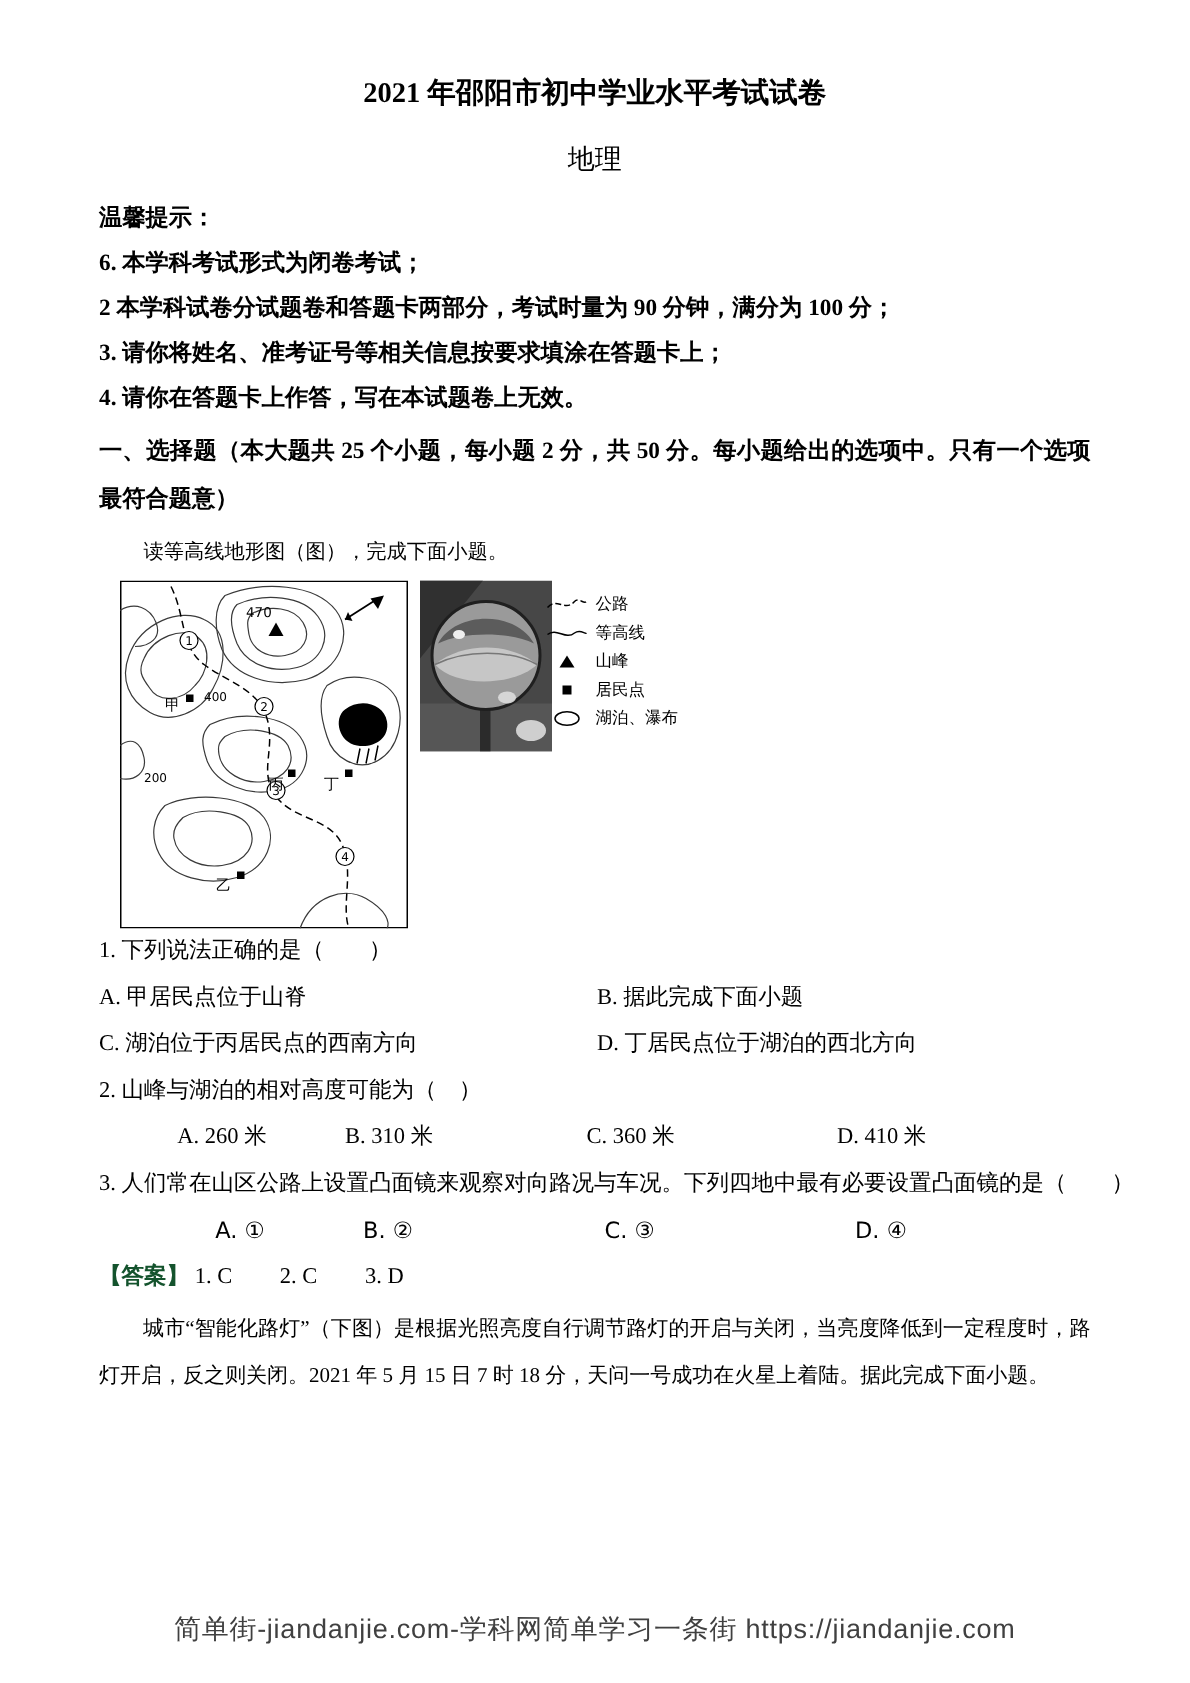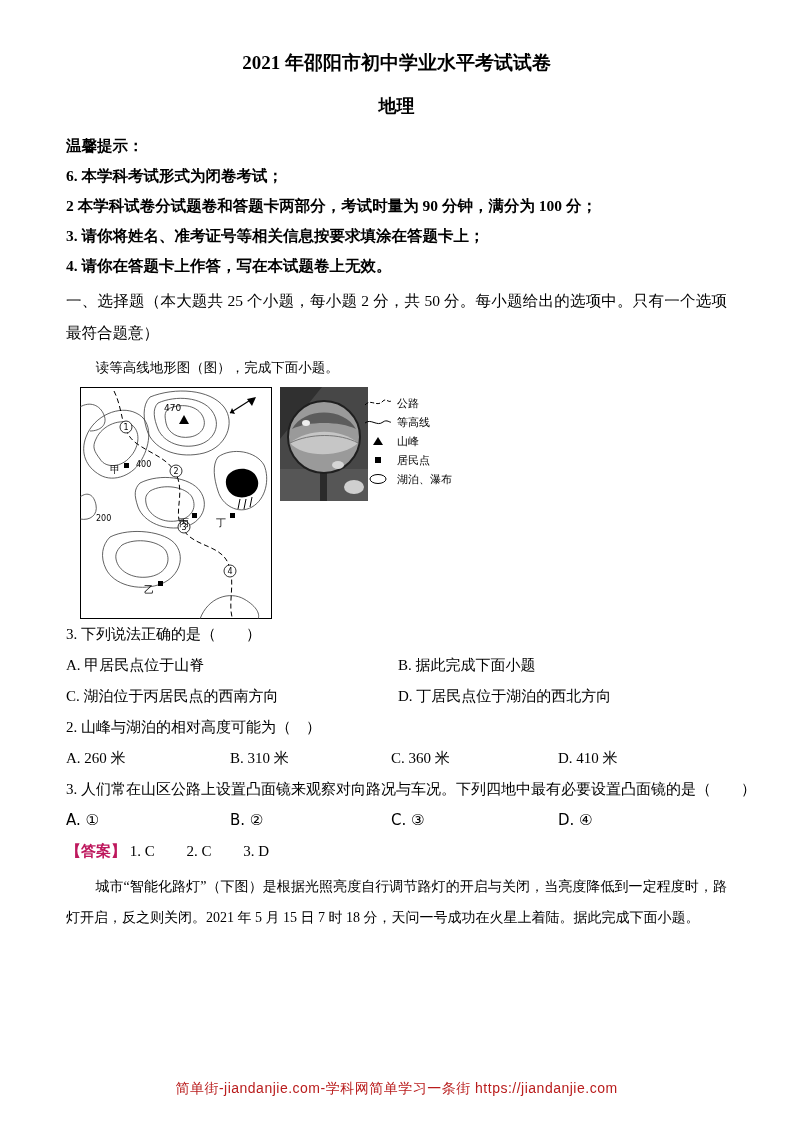--- a/index.html
+++ b/index.html
@@ -3,44 +3,44 @@
 <meta charset="utf-8">
 <style>
   * { margin:0; padding:0; box-sizing:border-box; }
   html,body { background:#ffffff; }
   body {
     width:793px; height:1122px; position:relative; overflow:hidden;
     font-family:"Liberation Serif","DejaVu Serif",serif; color:#000;
   }
   .page { padding:50px 66px 0 66px; }
   .title { text-align:center; font-size:19px; font-weight:bold; line-height:26px; }
-  .subject { text-align:center; font-size:18px; font-weight:bold; line-height:25px; margin-top:18px; }
+  .subject { text-align:center; font-size:18px; font-weight:normal; line-height:25px; margin-top:18px; }
   .notice-label { font-weight:bold; font-size:15.5px; line-height:30px; margin-top:12px; }
   .notice-item { font-weight:bold; font-size:15.5px; line-height:30px; }
-  .section-heading { font-weight:normal; font-size:15.5px; line-height:32px; margin-top:4px; text-align:justify; }
+  .section-heading { font-weight:bold; font-size:15.5px; line-height:32px; margin-top:4px; text-align:justify; }
   .intro { font-size:13.5px; line-height:26px; margin-top:6px; text-indent:2.2em; }
   .figure-row { display:flex; margin-top:6px; margin-left:14px; }
   .contour-map { flex:0 0 auto; }
   .fig-right { margin-left:8px; display:flex; flex-direction:row; }
   .legend { margin-top:6px; margin-left:-4px; }
   .legend-row { display:flex; align-items:center; height:19px; }
   .legend-row svg { flex:0 0 auto; margin-right:5px; }
   .legend-row span { font-size:11px; line-height:14px; }
   .q { font-size:15px; line-height:31px; white-space:nowrap; }
   .opt-row { display:flex; font-size:15px; line-height:31px; }
   .opt.half { width:332px; }
-  .opt.c1 { width:164px; } .opt.c2 { width:161px; } .opt.c3 { width:167px; }
+  .opt.c1 { width:164px;text-align:center; } .opt.c2 { width:161px; } .opt.c3 { width:167px; }
   .answer-line { font-size:15px; line-height:31px; }
-  .answer-label { color:#be185d; font-weight:bold; }
+  .answer-label { color:#14532d; font-weight:bold; }
   .answer-item { margin-right:28px; }
   .passage { font-size:14px; line-height:31px; margin-top:4px; text-indent:2.1em; text-align:justify; }
   .footer { position:absolute; left:0; right:0; bottom:24px; text-align:center;
-            font-size:14px; color:#b91c1c; letter-spacing:0.5px;
+            font-size:18px; color:#404040; letter-spacing:0.5px;
             font-family:"Liberation Sans","DejaVu Sans",sans-serif; }
-  .circled { font-family:"DejaVu Sans",sans-serif; }
+  .circled { font-family:"DejaVu Sans",sans-serif;margin-left:12px; }
   svg text { font-family:"DejaVu Sans",sans-serif; }
 </style>
 </head>
 <body>
 
 <div class="page">
 
   <h1 class="title">2021 年邵阳市初中学业水平考试试卷</h1>
   <h2 class="subject">地理</h2>
 
@@ -162,21 +162,21 @@
         <div class="legend-row">
           <svg width="28" height="14" viewBox="0 0 28 14">
             <ellipse cx="14" cy="7" rx="8" ry="4.5" fill="none" stroke="#000" stroke-width="1"></ellipse>
           </svg>
           <span>湖泊、瀑布</span>
         </div>
       </div>
     </div>
   </div>
 
-  <div class="q">3. 下列说法正确的是（　　）</div>
+  <div class="q">1. 下列说法正确的是（　　）</div>
   <div class="opt-row">
     <span class="opt half">A. 甲居民点位于山脊</span>
     <span class="opt">B. 据此完成下面小题</span>
   </div>
   <div class="opt-row">
     <span class="opt half">C. 湖泊位于丙居民点的西南方向</span>
     <span class="opt">D. 丁居民点位于湖泊的西北方向</span>
   </div>
 
   <div class="q">2. 山峰与湖泊的相对高度可能为（　）</div>

